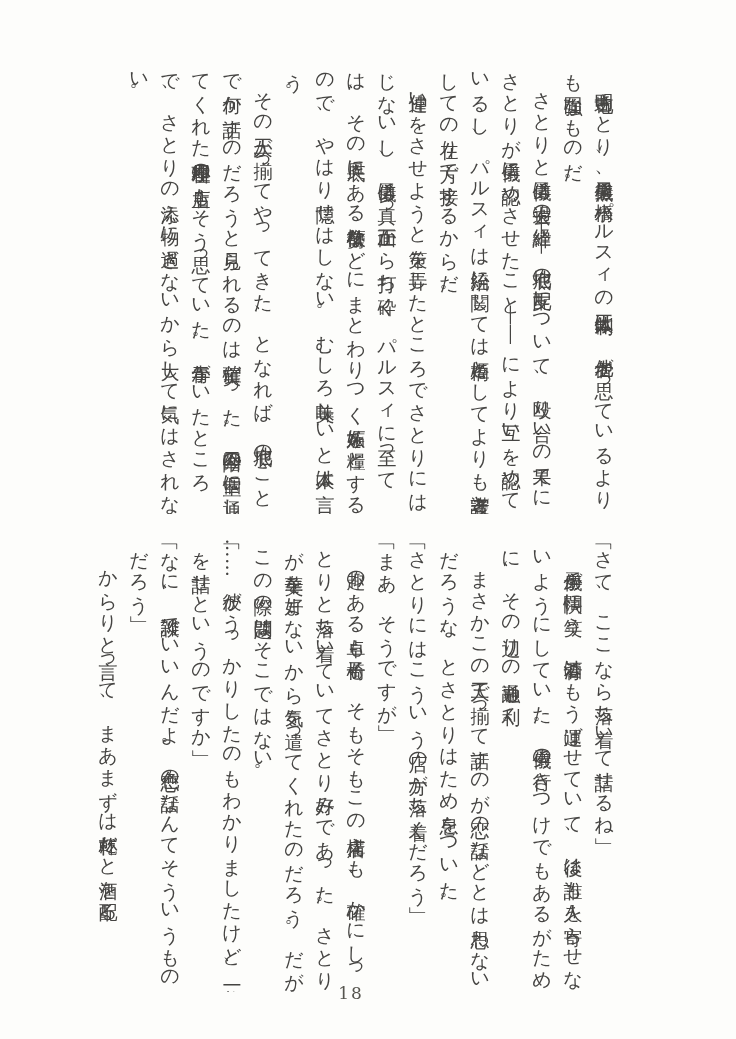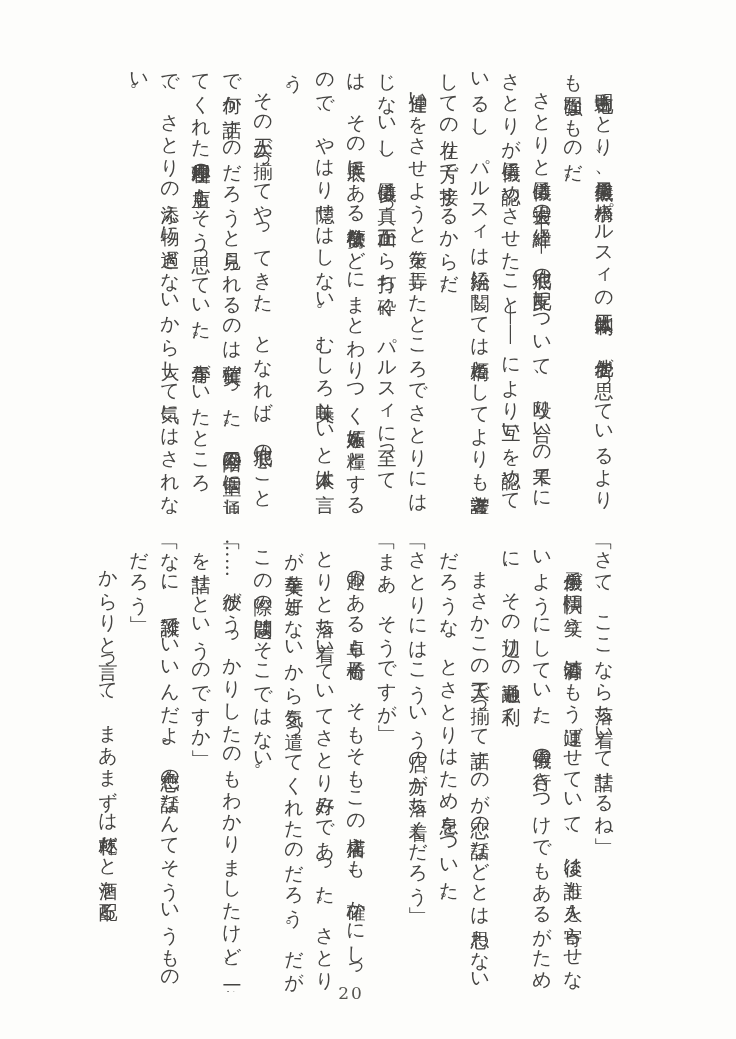--- a/index.html
+++ b/index.html
@@ -67,15 +67,15 @@
       <p class="indent">勇儀が快闊に笑う。酒肴はもう運ばせていて、後は誰も人を寄らせないようにしていた。勇儀の行きつけでもあるがために、その辺りの融通も利く。</p>
       <p class="indent">まさかこの三人で揃って話すのが恋の話などとは思わないだろうな、とさとりはため息をついた。</p>
       <p>「さとりにはこういう店の方が落ち着くだろう」</p>
       <p>「まあ、そうですが」</p>
       <p class="indent">趣のある卓も椅子も、そもそもこの店構えも、確かにしっとりと落ち着いていてさとり好みであった。さとりが華美を好まないから気を遣ってくれたのだろう。だがこの際の問題はそこではない。</p>
       <p>「……彼がうっかりしたのもわかりましたけど、一体何を話せというのですか」</p>
       <p>「なに、雑談でいいんだよ。色恋の話なんてそういうものだろう」</p>
       <p class="indent">からりと言って、まあまずは乾杯だと酒を配る。</p>
     </div>
 
-  <div class="page-number">20</div>
+  <div class="page-number">18</div>
 
 </div>
 
 </body></html>

